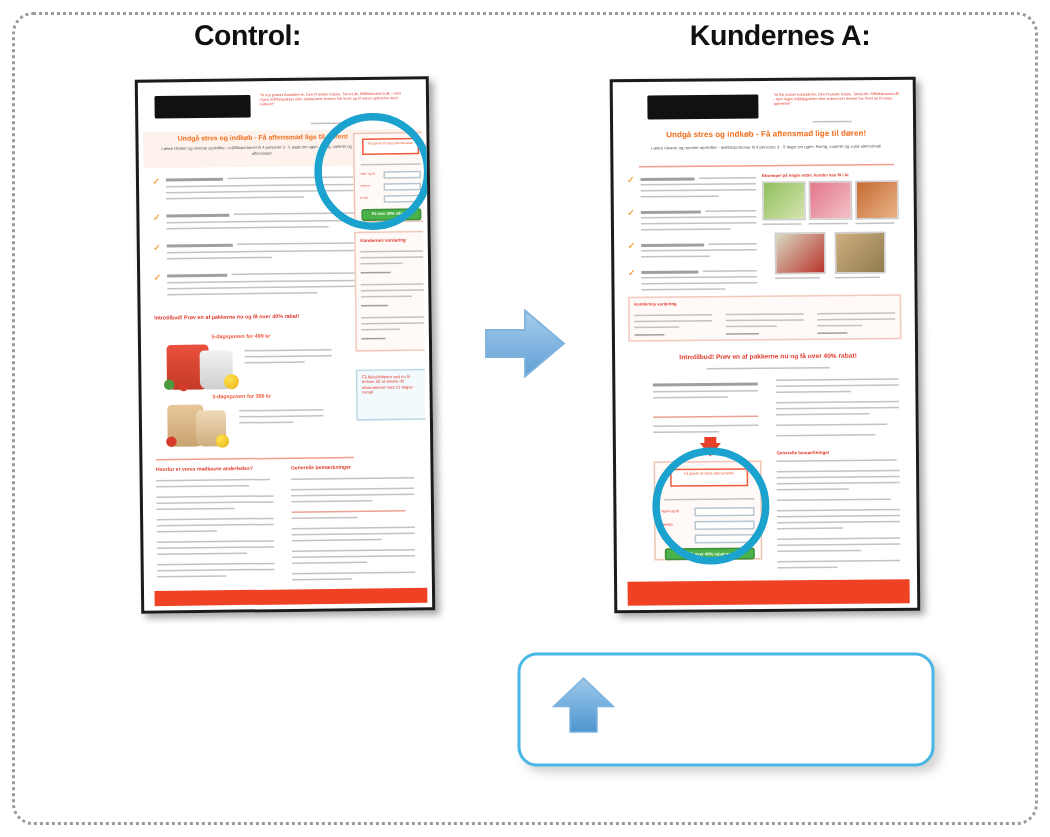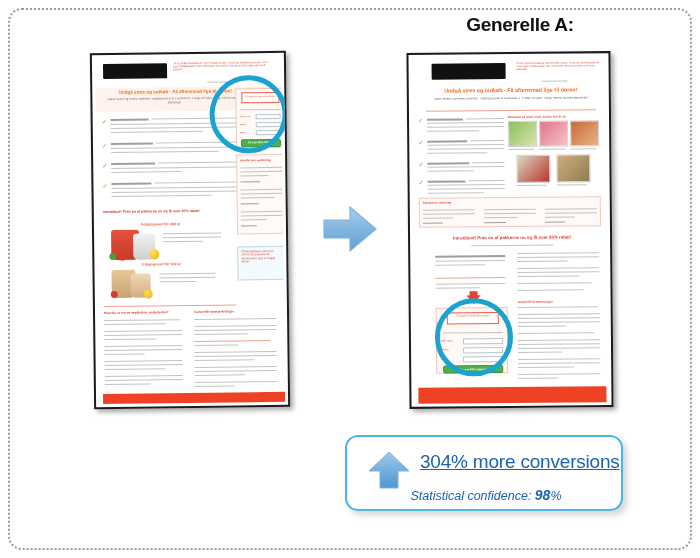--- a/index.html
+++ b/index.html
@@ -281,21 +281,22 @@
   .brand-text b { font-weight: bold; }
   .brand-text .tld { font-size: 9px; color: #666; }
 </style>
 </head>
 <body>
 
 <div class="page">
 
   <div class="outer-frame"></div>
 
-  <div class="col-title treatment">Generelle A:</div>
+  <div class="col-title control">Control:</div>
+  <div class="col-title treatment">Kundernes A:</div>
 
   <div class="shot shot-control">
     <div class="paper">
 
       <div class="logo-bar" style="left:8px;top:6px;width:64px;height:15px;"></div>
       <div class="tagline" style="left:78px;top:5px;width:100px;height:18px;font-size:2.6px;">"Vi har prøvet Aarstiderne, Den Franske Kasse, Torvet.dk, Måltidskassen.dk - men ingen måltidspakker eller onlinevarer leveret har levet op til vores oplevelse med kassen!"</div>
       <div class="txtline" style="left:112px;top:25px;width:28px;height:1px;"></div>
 
       <div class="band" style="left:0;top:30px;width:190px;height:24px;"></div>
       <div class="mini-head" style="left:4px;top:32px;width:152px;font-size:4.6px;">Undgå stres og indkøb - Få aftensmad lige til døren!</div>
@@ -575,20 +576,16 @@
       <svg viewBox="0 0 44 40" width="44" height="40" aria-hidden="true">
         <defs>
           <linearGradient id="uparrow" x1="0" y1="0" x2="0" y2="1">
             <stop offset="0" stop-color="#9ec9ea"></stop>
             <stop offset="1" stop-color="#4e96d0"></stop>
           </linearGradient>
         </defs>
         <path d="M22 2 L42 21 L31 21 L31 38 L13 38 L13 21 L2 21 Z" fill="url(#uparrow)" stroke="#7fb3dd" stroke-width="1"></path>
       </svg>
     </div>
-    <div class="result-headline">304% more conversions</div>
-    <div class="result-sub">
-      <span>Statistical confidence: </span><b>98</b><span>%</span>
-    </div>
   </div>
 
 
 </div>
 
 </body></html>

